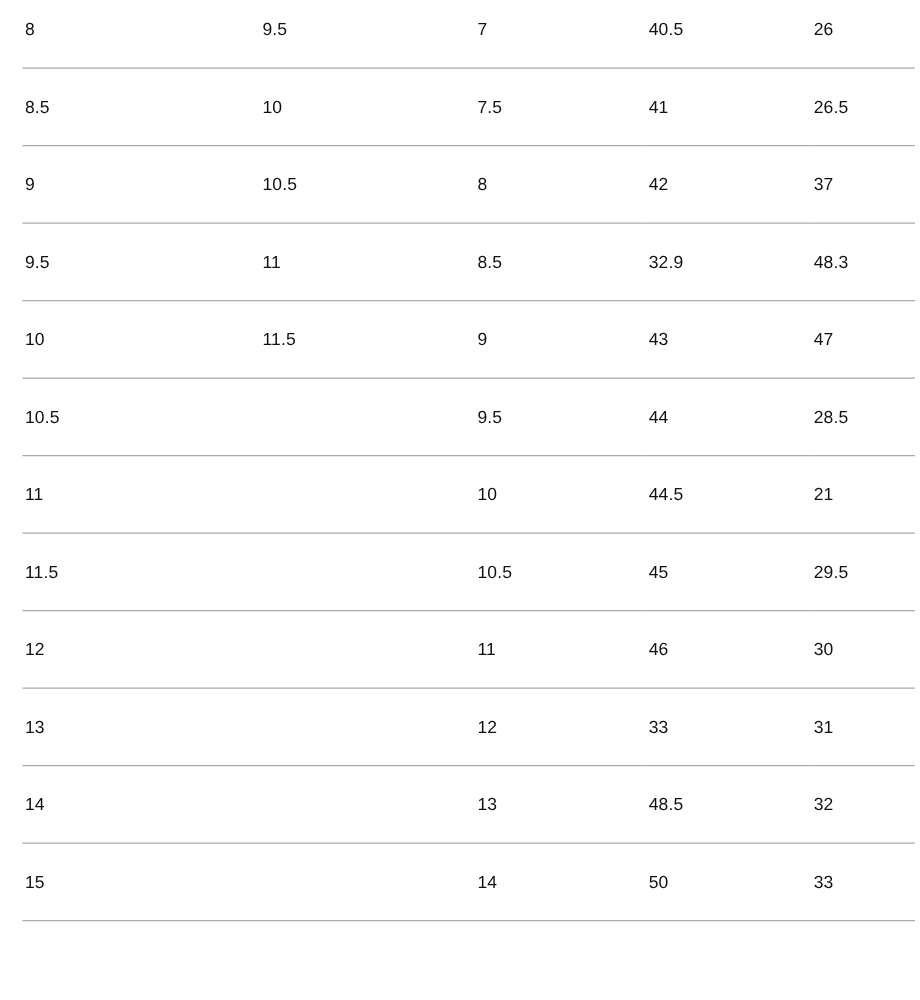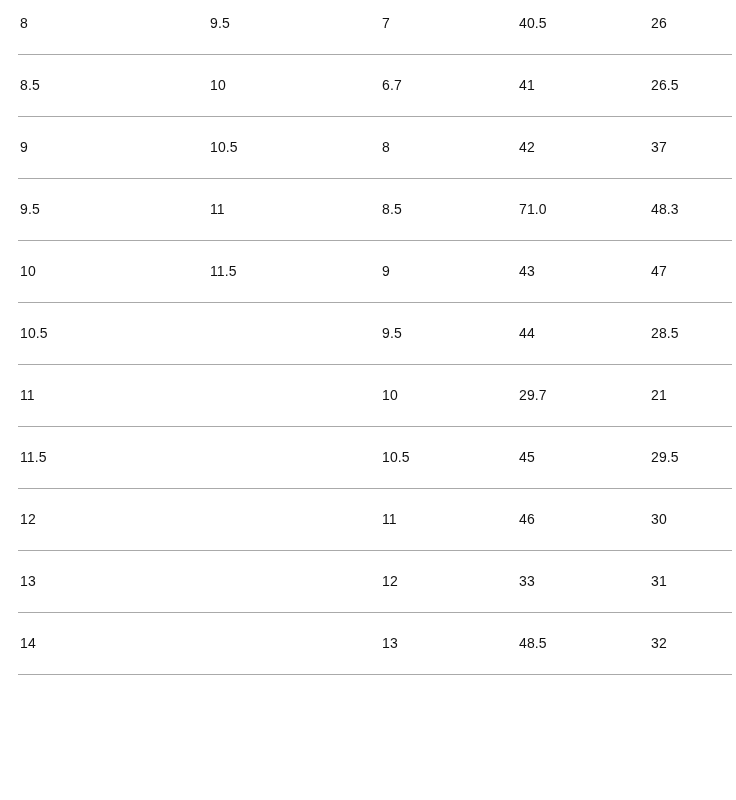--- a/index.html
+++ b/index.html
@@ -58,57 +58,57 @@
         <tr>
           <td>8</td>
           <td>9.5</td>
           <td>7</td>
           <td>40.5</td>
           <td>26</td>
         </tr>
         <tr>
           <td>8.5</td>
           <td>10</td>
-          <td>6.7</td>
+          <td>7.5</td>
           <td>41</td>
           <td>26.5</td>
         </tr>
         <tr>
           <td>9</td>
           <td>10.5</td>
           <td>8</td>
           <td>42</td>
           <td>37</td>
         </tr>
         <tr>
           <td>9.5</td>
           <td>11</td>
           <td>8.5</td>
-          <td>71.0</td>
+          <td>32.9</td>
           <td>48.3</td>
         </tr>
         <tr>
           <td>10</td>
           <td>11.5</td>
           <td>9</td>
           <td>43</td>
           <td>47</td>
         </tr>
         <tr>
           <td>10.5</td>
           <td></td>
           <td>9.5</td>
           <td>44</td>
           <td>28.5</td>
         </tr>
         <tr>
           <td>11</td>
           <td></td>
           <td>10</td>
-          <td>29.7</td>
+          <td>44.5</td>
           <td>21</td>
         </tr>
         <tr>
           <td>11.5</td>
           <td></td>
           <td>10.5</td>
           <td>45</td>
           <td>29.5</td>
         </tr>
         <tr>
@@ -125,15 +125,22 @@
           <td>33</td>
           <td>31</td>
         </tr>
         <tr>
           <td>14</td>
           <td></td>
           <td>13</td>
           <td>48.5</td>
           <td>32</td>
         </tr>
+        <tr>
+          <td>15</td>
+          <td></td>
+          <td>14</td>
+          <td>50</td>
+          <td>33</td>
+        </tr>
       </tbody>
   </table>
 </div>
 
 </body></html>

